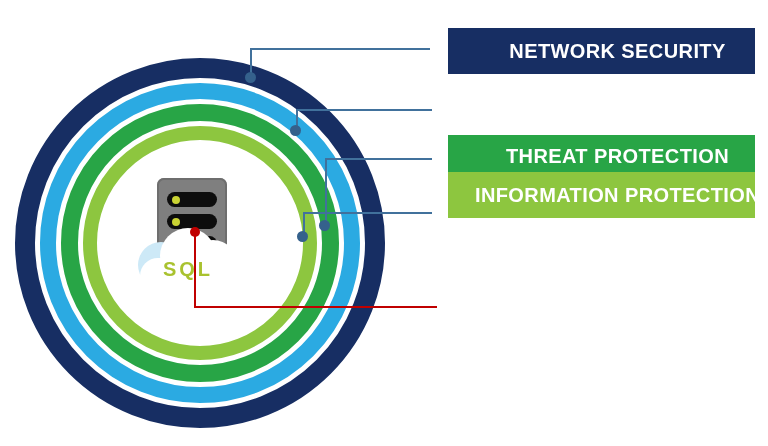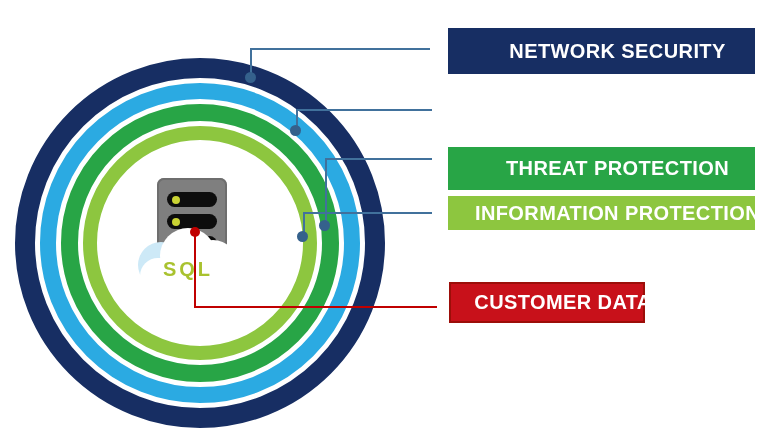--- a/index.html
+++ b/index.html
@@ -31,22 +31,22 @@
   
   .cline{position:absolute;background:#41719C;}
   .cdot{position:absolute;width:11px;height:11px;border-radius:50%;background:#35618C;}
   .rline{position:absolute;background:#C00000;}
   .rdot{position:absolute;width:10px;height:10px;border-radius:50%;background:#C00000;}
   
   .label-box{position:absolute;left:448px;width:307px;display:flex;align-items:center;justify-content:center;
     color:#ffffff;font-size:20px;font-weight:700;letter-spacing:0.4px;white-space:nowrap;box-sizing:border-box;padding-left:32px;}
   .box1{top:28px;height:46px;}
   .box2{top:86px;height:41px;}
-  .box3{top:135px;height:43px;margin-top:12px;}
-  .box4{top:196px;height:34px;}
+  .box3{top:135px;height:43px;}
+  .box4{top:172px;height:46px;}
   .box5{left:449px;top:282px;width:196px;height:41px;border:2px solid #9C0E09;}
 </style>
 </head>
 <body>
 
 <div class="stage">
 
   <div class="ring ring-navy" style="border-color: rgb(23, 46, 99);"></div>
   <div class="ring ring-cyan" style="border-color: rgb(43, 170, 226);"></div>
   <div class="ring ring-green" style="border-color: rgb(40, 165, 70);"></div>
@@ -88,15 +88,14 @@
   <div class="cline" style="left:303px;top:212px;width:2px;height:26px;"></div>
   <div class="cdot" style="left:297px;top:231px;"></div>
 
   <div class="rline" style="left:194px;top:232px;width:2px;height:76px;"></div>
   <div class="rline" style="left:194px;top:306px;width:243px;height:2px;"></div>
   <div class="rdot" style="left:190px;top:227px;"></div>
 
   <div class="label-box box1" style="background-color: rgb(23, 46, 99);">NETWORK SECURITY</div>
   <div class="label-box box3" style="background-color: rgb(40, 165, 70);">THREAT PROTECTION</div>
   <div class="label-box box4" style="background-color: rgb(141, 198, 63);">INFORMATION PROTECTION</div>
-  <div class="label-box box5" style="background-color: rgb(200, 17, 26);">CUSTOMER DATA</div>
 
 </div>
 
 </body></html>

